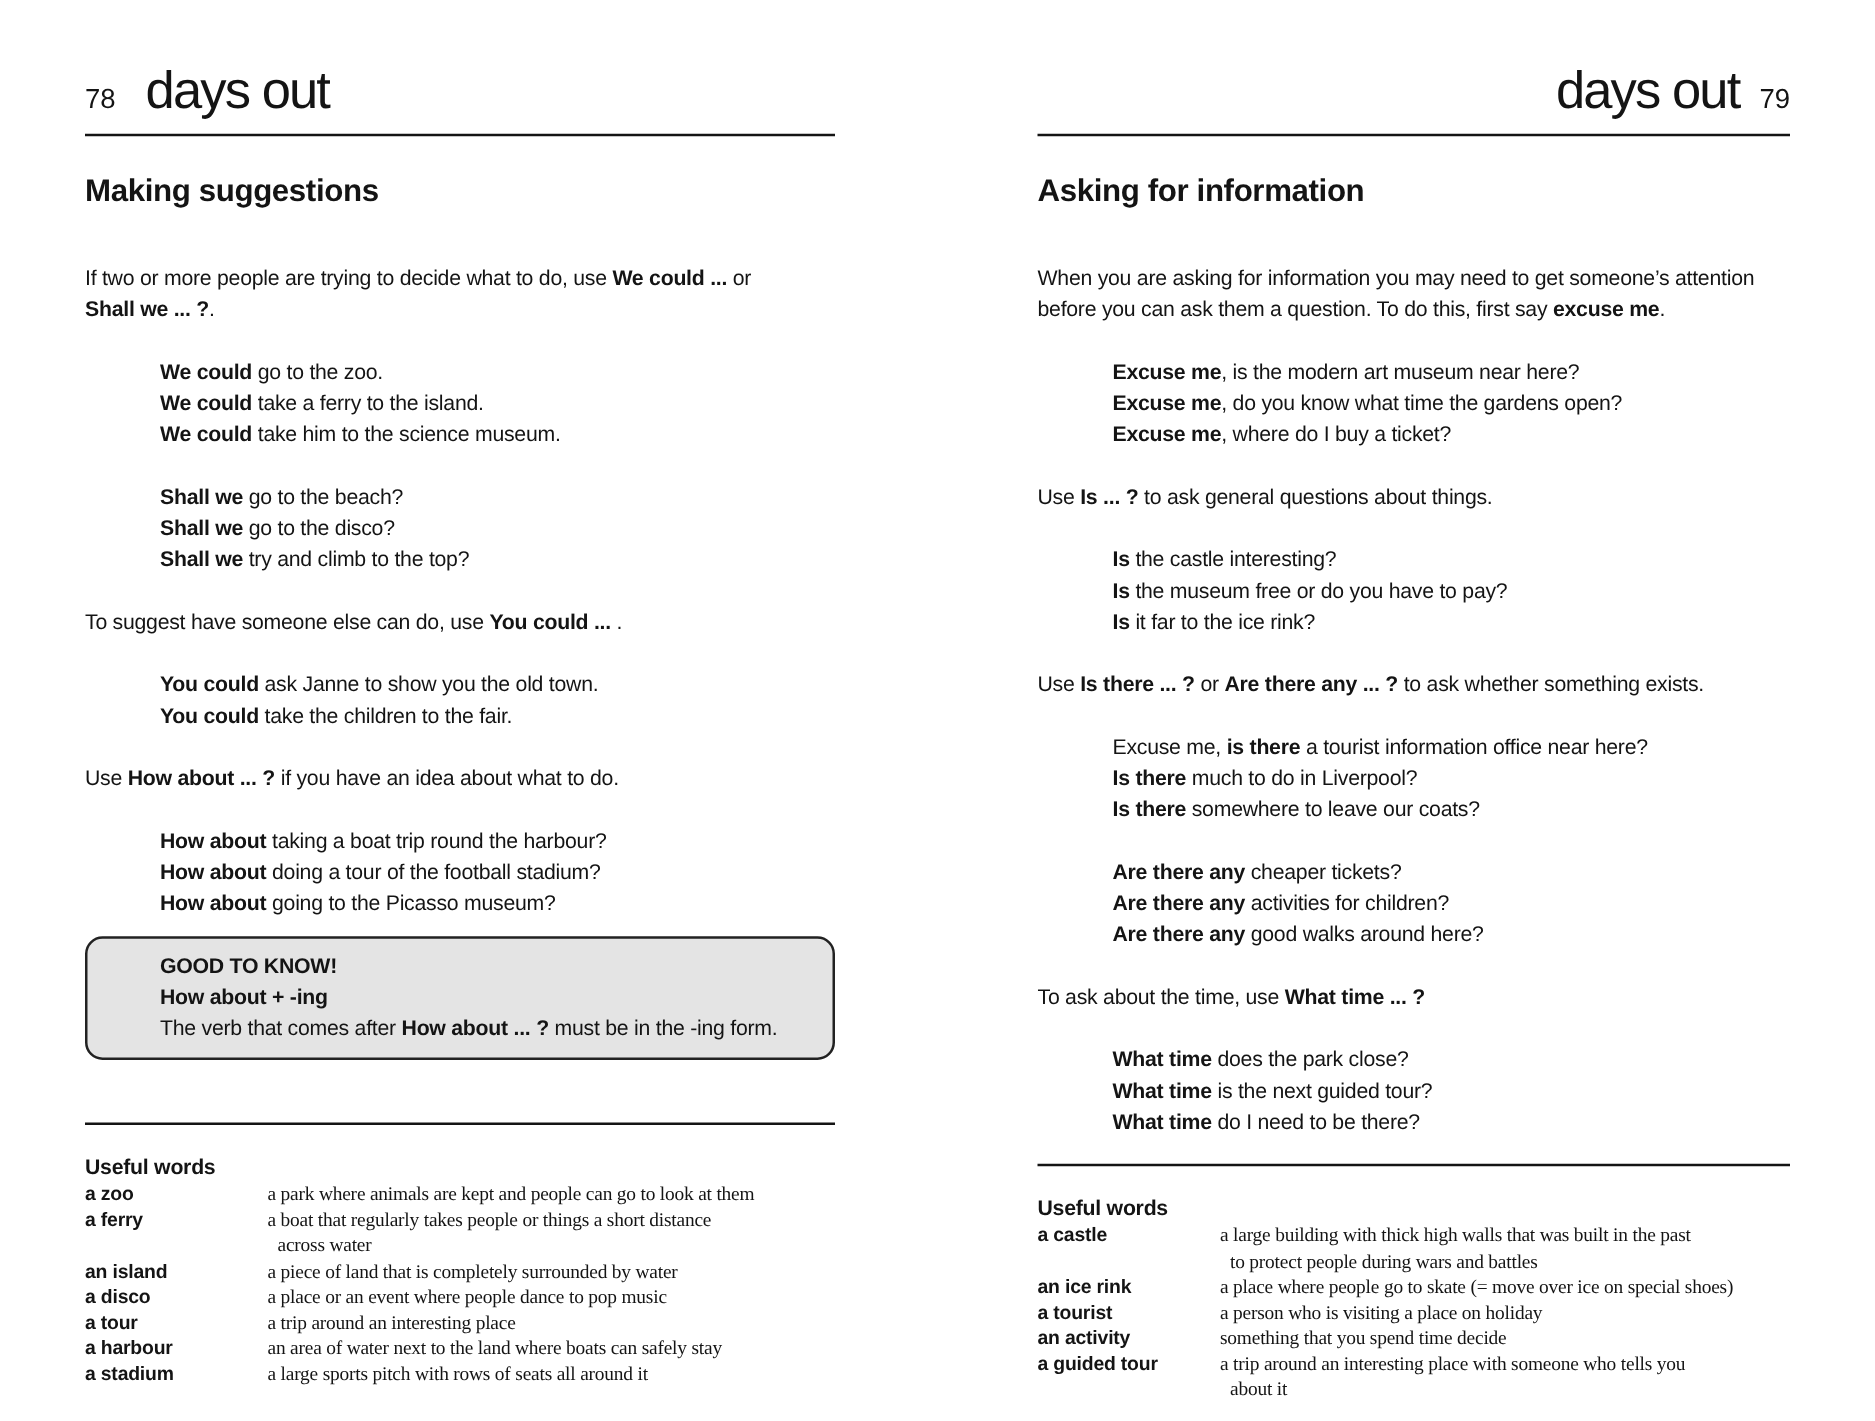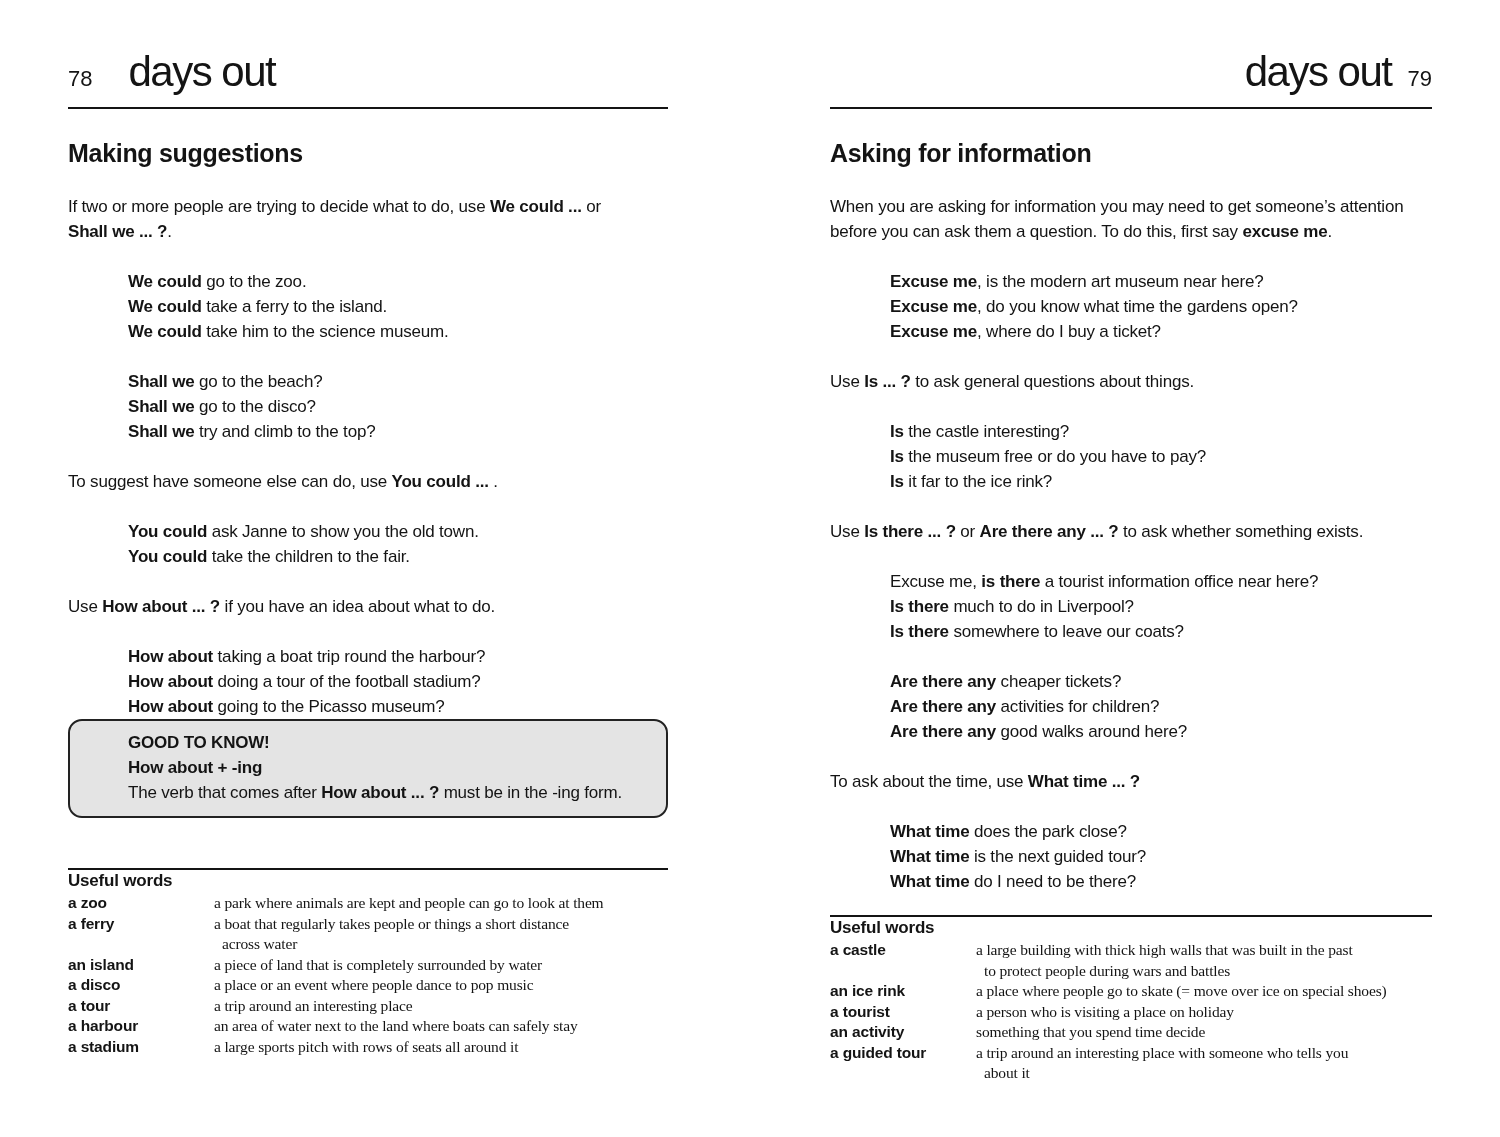--- a/index.html
+++ b/index.html
@@ -12,41 +12,41 @@
   .page-left{left:68px;width:600px;}
   .page-right{left:830px;width:602px;}
 
   .page-header{
     display:flex;align-items:baseline;margin-top:50px;
     border-bottom:2px solid #141414;padding-bottom:6px;line-height:44px;
   }
   .page-header.right-align{justify-content:flex-end;}
   .page-num{font-size:22px;font-weight:400;letter-spacing:0;}
   .page-title{font-size:42px;font-weight:400;letter-spacing:-1.5px;}
-  .page-left .page-num{margin-right:36px;}
+  .page-left .page-num{margin-right:24px;}
   .page-right .page-num{margin-left:16px;}
 
   .section-heading{font-size:25px;font-weight:700;letter-spacing:-0.3px;
     margin:31px 0 0 0;line-height:26px;}
 
-  .para{margin-top:28px;font-size:17px;line-height:25px;letter-spacing:-0.2px;}
+  .para{margin-top:44px;font-size:17px;line-height:25px;letter-spacing:-0.2px;}
   .block{margin-top:25px;}
   .line{white-space:nowrap;}
   .line b{font-weight:700;}
   .ex-group{margin-left:60px;font-size:17px;line-height:25px;letter-spacing:-0.2px;}
 
   .gtk-box{
-    box-sizing:border-box;width:600px;
+    margin-top:14px;box-sizing:border-box;width:600px;
     background:var(--box-bg,#e4e4e4);border:2px solid var(--box-border,#222222);
     border-radius:14px;padding:9px 20px 11px 58px;
     font-size:17px;line-height:25px;letter-spacing:-0.2px;
   }
   .gtk-title,.gtk-subtitle{font-weight:700;}
 
-  .uw{border-top:2px solid #141414;padding-top:1px;}
+  .uw{border-top:2px solid #141414;padding-top:24px;}
   .page-left .uw{margin-top:50px;}
   .page-right .uw{margin-top:21px;}
   .uw-heading{font-size:17px;font-weight:700;letter-spacing:-0.2px;line-height:20px;}
   .uw-list{margin-top:2px;font-size:15.5px;line-height:20.5px;letter-spacing:-0.15px;}
   .uw-row{display:flex;}
   .uw-term{width:146px;flex:0 0 146px;font-weight:700;}
   .uw-def{flex:1;font-family:Liberation Serif, serif;}
   .uw-def .wline{white-space:nowrap;}
   .uw-def .cont{padding-left:8px;}
 </style>

